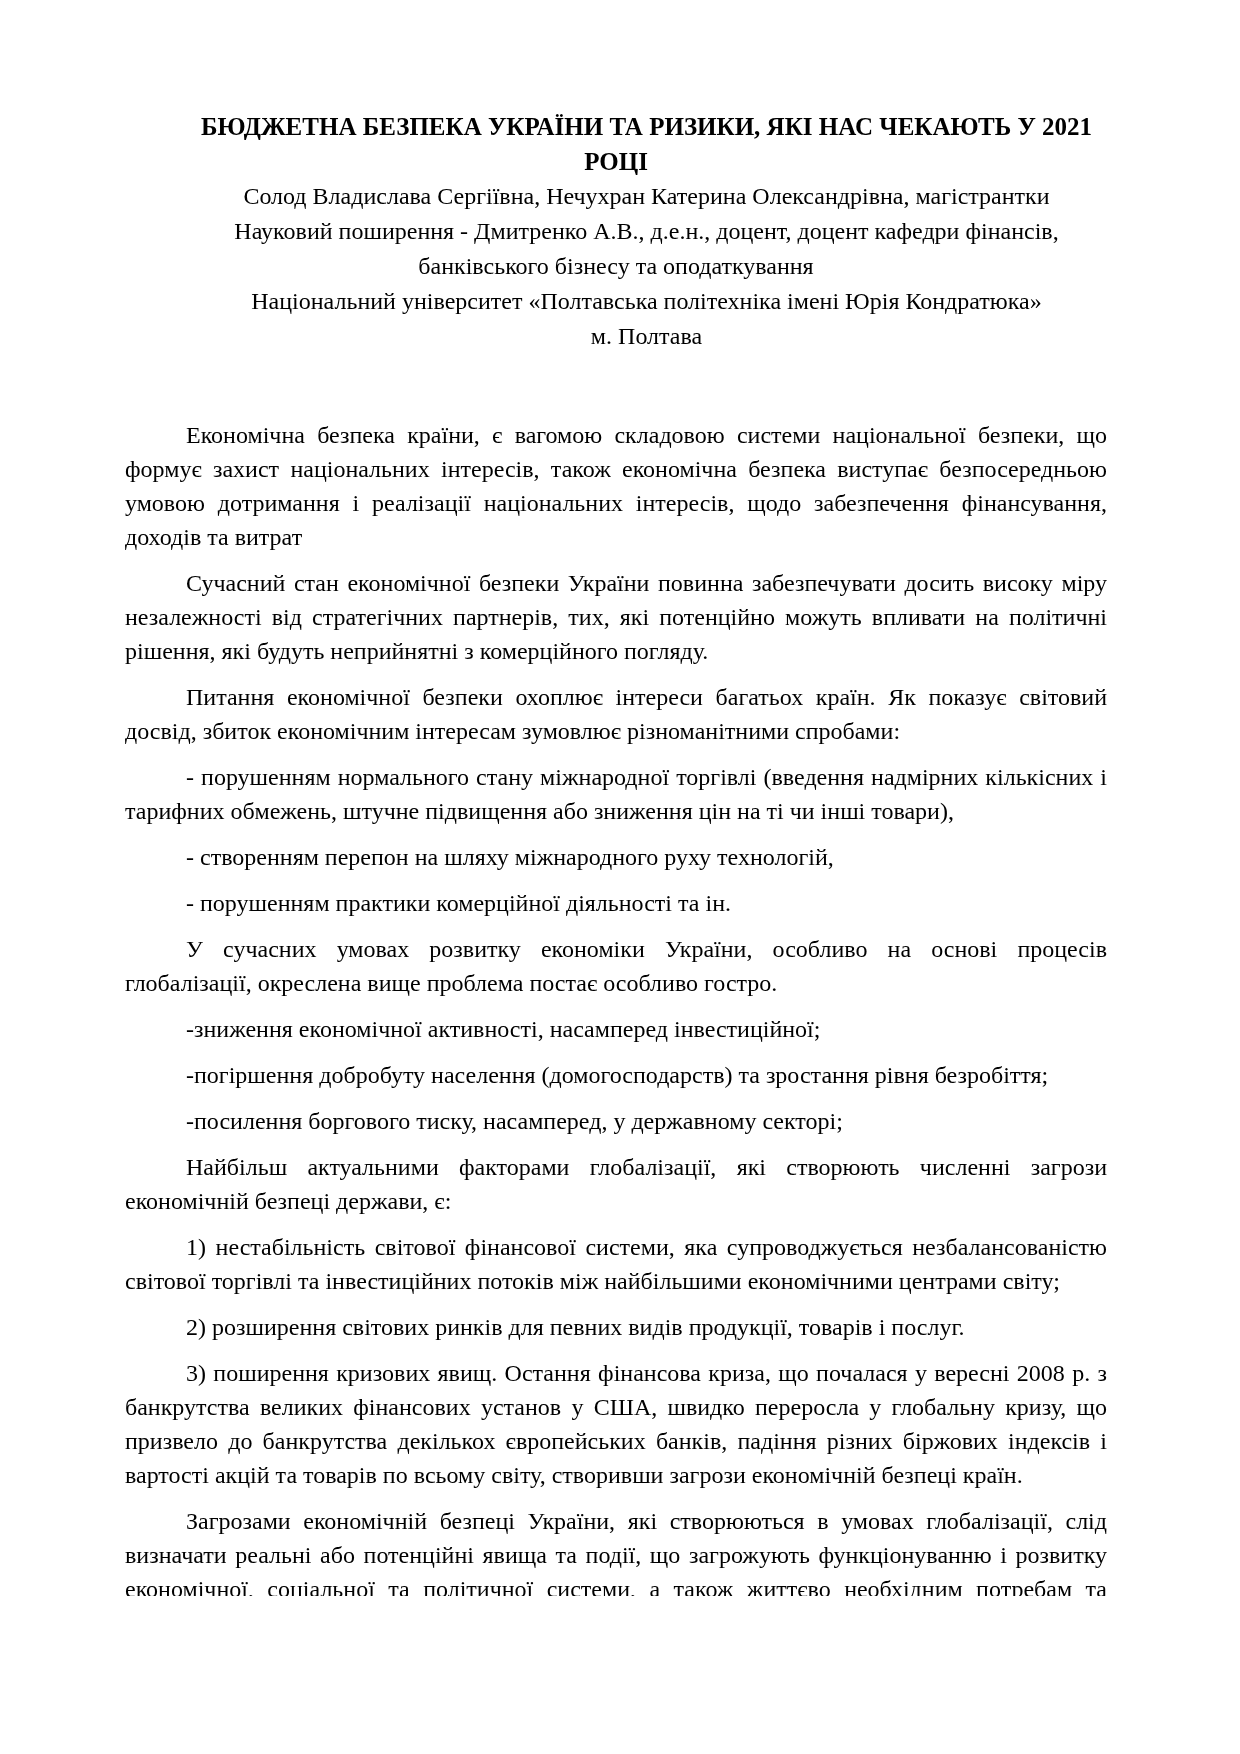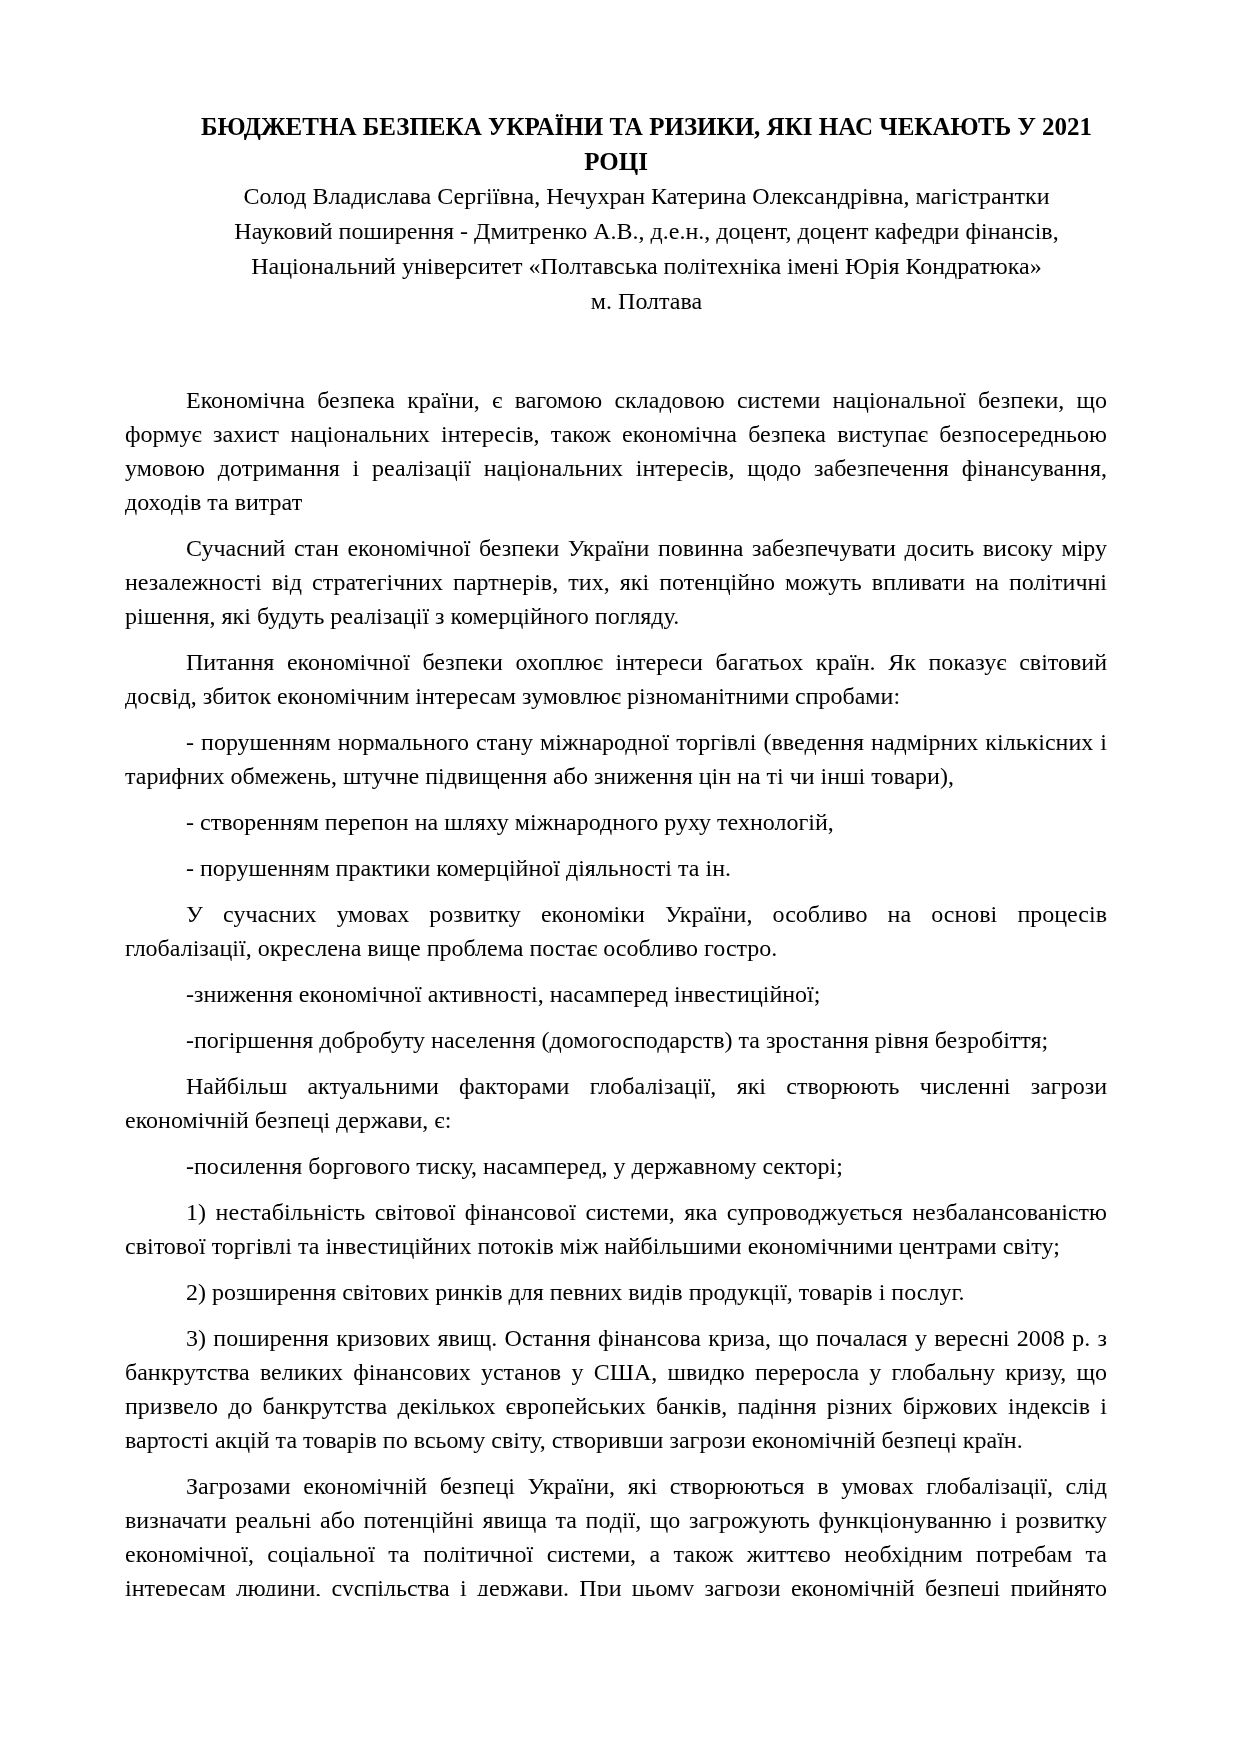--- a/index.html
+++ b/index.html
@@ -50,36 +50,37 @@
 <body>
 
 <div class="page">
   <div class="doc">
 
     <div class="header-block">
       <div class="hline title ind">БЮДЖЕТНА БЕЗПЕКА УКРАЇНИ ТА РИЗИКИ, ЯКІ НАС ЧЕКАЮТЬ У 2021</div>
       <div class="hline title">РОЦІ</div>
       <div class="hline ind">Солод Владислава Сергіївна, Нечухран Катерина Олександрівна, магістрантки</div>
       <div class="hline ind">Науковий поширення - Дмитренко А.В., д.е.н., доцент, доцент кафедри фінансів,</div>
+      <div class="hline">банківського бізнесу та оподаткування</div>
       <div class="hline ind">Національний університет «Полтавська політехніка імені Юрія Кондратюка»</div>
       <div class="hline ind">м. Полтава</div>
     </div>
 
     <div class="body-text">
       <p class="para">Економічна безпека країни, є вагомою складовою системи національної безпеки, що формує захист національних інтересів, також економічна безпека виступає безпосередньою умовою дотримання і реалізації національних інтересів, щодо забезпечення фінансування, доходів та витрат</p>
-      <p class="para">Сучасний стан економічної безпеки України повинна забезпечувати досить високу міру незалежності від стратегічних партнерів, тих, які потенційно можуть впливати на політичні рішення, які будуть реалізації з комерційного погляду.</p>
+      <p class="para">Сучасний стан економічної безпеки України повинна забезпечувати досить високу міру незалежності від стратегічних партнерів, тих, які потенційно можуть впливати на політичні рішення, які будуть неприйнятні з комерційного погляду.</p>
       <p class="para">Питання економічної безпеки охоплює інтереси багатьох країн. Як показує світовий досвід, збиток економічним інтересам зумовлює різноманітними спробами:</p>
       <p class="para">- порушенням нормального стану міжнародної торгівлі (введення надмірних кількісних і тарифних обмежень, штучне підвищення або зниження цін на ті чи інші товари),</p>
       <p class="para">- створенням перепон на шляху міжнародного руху технологій,</p>
       <p class="para">- порушенням практики комерційної діяльності та ін.</p>
       <p class="para">У сучасних умовах розвитку економіки України, особливо на основі процесів глобалізації, окреслена вище проблема постає особливо гостро.</p>
       <p class="para">-зниження економічної активності, насамперед інвестиційної;</p>
       <p class="para">-погіршення добробуту населення (домогосподарств) та зростання рівня безробіття;</p>
+      <p class="para">-посилення боргового тиску, насамперед, у державному секторі;</p>
       <p class="para">Найбільш актуальними факторами глобалізації, які створюють численні загрози економічній безпеці держави, є:</p>
-      <p class="para">-посилення боргового тиску, насамперед, у державному секторі;</p>
       <p class="para">1) нестабільність світової фінансової системи, яка супроводжується незбалансованістю світової торгівлі та інвестиційних потоків між найбільшими економічними центрами світу;</p>
       <p class="para">2) розширення світових ринків для певних видів продукції, товарів і послуг.</p>
       <p class="para">3) поширення кризових явищ. Остання фінансова криза, що почалася у вересні 2008 р. з банкрутства великих фінансових установ у США, швидко переросла у глобальну кризу, що призвело до банкрутства декількох європейських банків, падіння різних біржових індексів і вартості акцій та товарів по всьому світу, створивши загрози економічній безпеці країн.</p>
       <p class="para">Загрозами економічній безпеці України, які створюються в умовах глобалізації, слід визначати реальні або потенційні явища та події, що загрожують функціонуванню і розвитку економічної, соціальної та політичної системи, а також життєво необхідним потребам та інтересам людини, суспільства і держави. При цьому загрози економічній безпеці прийнято поділяти на зовнішні та внутрішні.</p>
     </div>
 
   </div>
 </div>
 
 </body></html>

